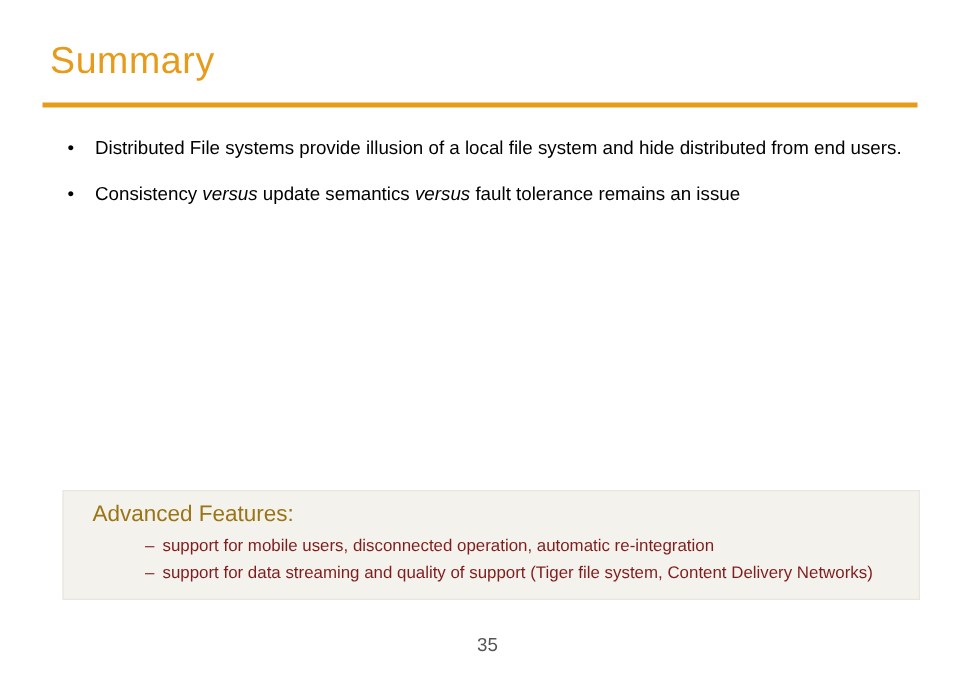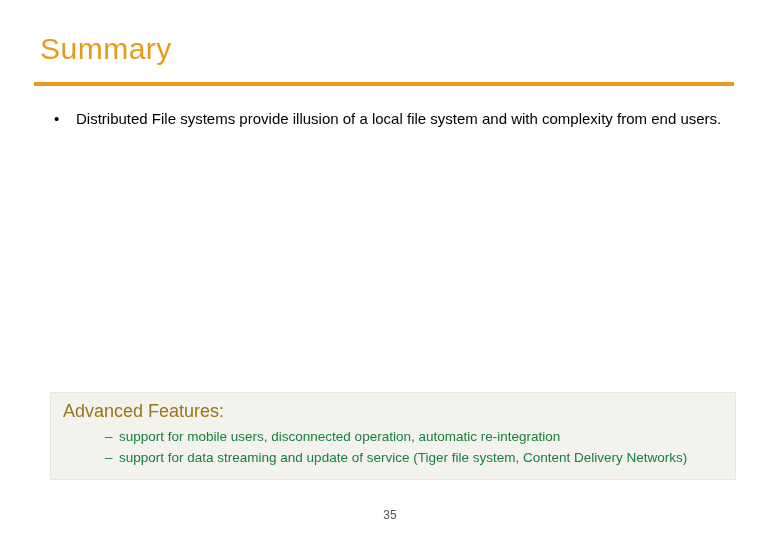--- a/index.html
+++ b/index.html
@@ -61,74 +61,77 @@
     font-size: 15px;
   }
   .italic { font-style: italic; }
   .adv-box {
     position: absolute;
     left: 50px;
     top: 392px;
     width: 686px;
     background: #f4f2ed;
     border: 1px solid #e9e6de;
-    padding: 6px 8px 10px 8px;
+    padding: 6px 8px 10px 19px;
     box-sizing: border-box;
   }
   .adv-title {
     font-size: 18px;
     color: #9a7516;
     margin: 2px 0 6px 4px;
   }
   .adv-list {
     list-style: none;
     margin: 0;
     padding: 0 0 0 46px;
     font-size: 13.5px;
     line-height: 1.3;
-    color: #15803d;
+    color: #7f1d1d;
   }
   .adv-list li {
     position: relative;
     padding-left: 14px;
     margin-bottom: 3px;
   }
   .adv-list li::before {
     content: "–";
     position: absolute;
     left: 0;
     top: 0;
   }
   .pagenum {
     position: absolute;
     left: 0;
     width: 780px;
     top: 508px;
     text-align: center;
-    font-size: 12px;
+    font-size: 15px;
     color: #555;
   }
 </style>
 </head>
 <body>
 
 <div class="slide">
 
   <div class="title">Summary</div>
   <div class="rule"></div>
 
   <div class="bullets">
     <ul>
-      <li><span>Distributed File systems provide illusion of a local file system and with complexity from end users.</span></li>
+      <li><span>Distributed File systems provide illusion of a local file system and hide distributed from end users.</span></li>
+      <li>
+        <span>Consistency </span><span class="italic">versus</span><span> update semantics </span><span class="italic">versus</span><span> fault tolerance remains an issue</span>
+      </li>
     </ul>
   </div>
 
   <div class="adv-box">
     <div class="adv-title">Advanced Features:</div>
     <ul class="adv-list">
       <li><span>support for mobile users, disconnected operation, automatic re-integration</span></li>
-      <li><span>support for data streaming and update of service (Tiger file system, Content Delivery Networks)</span></li>
+      <li><span>support for data streaming and quality of support (Tiger file system, Content Delivery Networks)</span></li>
     </ul>
   </div>
 
   <div class="pagenum">35</div>
 
 </div>
 
 </body></html>

